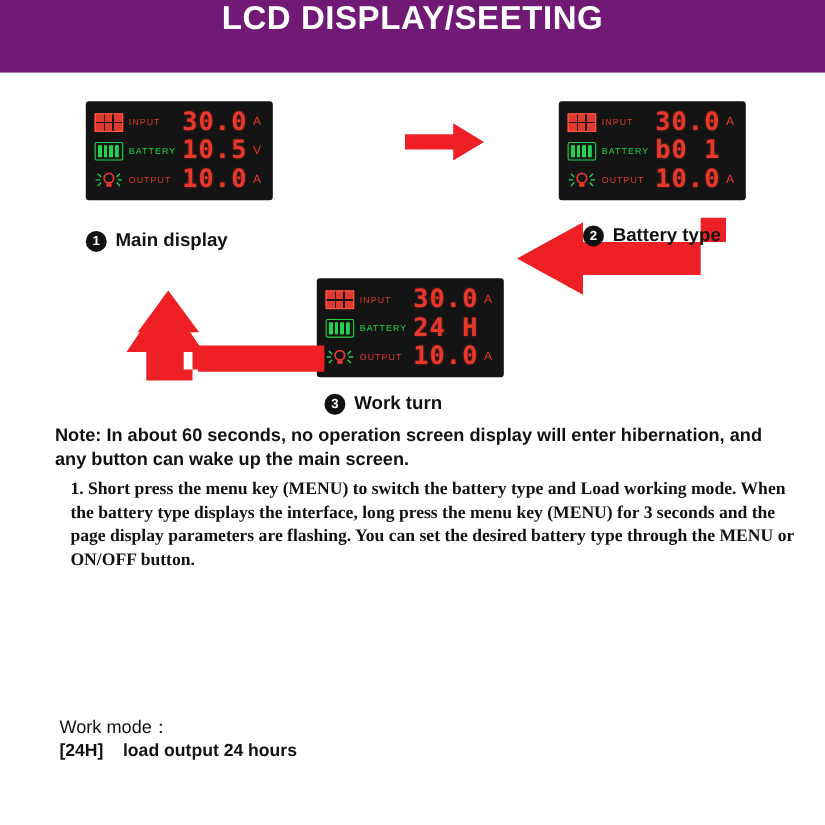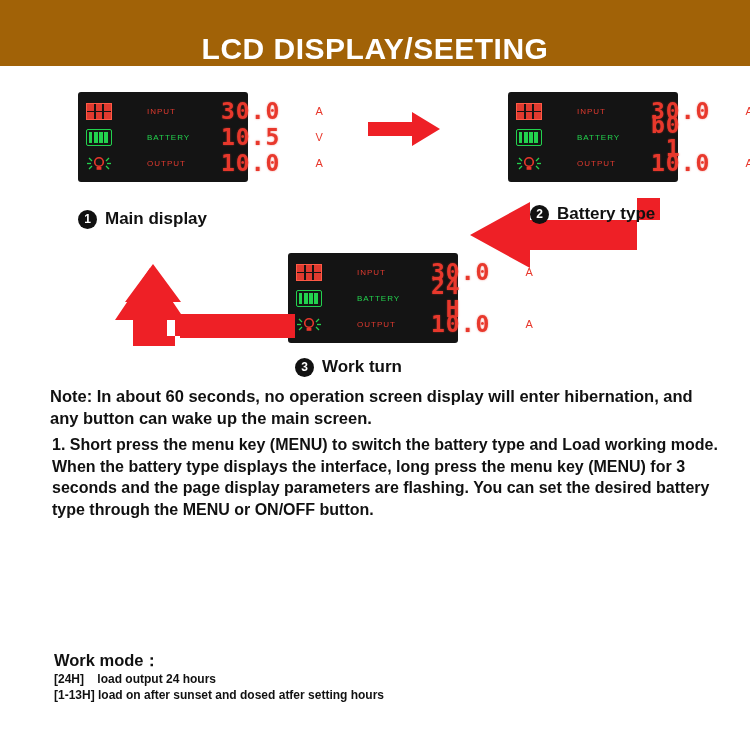--- a/index.html
+++ b/index.html
@@ -9,38 +9,38 @@
     font-family:"Liberation Sans", sans-serif;
     color:#111;
     overflow:hidden;
     position:relative;
   }
   .page{position:relative;width:750px;height:750px;}
 
   
   .header{
     position:absolute;left:0;top:0;width:750px;height:66px;
-    background:#a16207;
-    display:flex;align-items:flex-end;justify-content:center;
+    background:#701a75;
+    display:flex;align-items:flex-start;justify-content:center;
   }
   .header-title{
     color:#ffffff;font-size:30px;font-weight:bold;letter-spacing:.5px;
   }
 
   
   .lcd{
     position:absolute;
     background:#141414;
     border-radius:3px;
     box-sizing:border-box;
     padding:6px 8px 6px 8px;
     display:flex;flex-direction:column;justify-content:space-between;
   }
   .lcd-row{
-    display:flex;align-items:center;height:26px;gap:30px;
+    display:flex;align-items:center;height:26px;
   }
   .lcd-icon{
     width:26px;height:17px;margin-right:5px;flex:0 0 auto;
     position:relative;
   }
   
   .icon-solar{
     background:#e03a2f;
     border:1px solid #ff5a46;
     box-sizing:border-box;
@@ -113,30 +113,30 @@
 
   
   .note{
     position:absolute;left:50px;top:386px;width:660px;
     font-size:16.5px;font-weight:bold;line-height:1.32;color:#111;
   }
   .para{
     position:absolute;width:672px;
     font-size:16px;line-height:1.35;color:#111;font-weight:bold;
   }
-  #para1{left:52px;top:434px;}
+  #para1{left:64px;top:434px;font-family:Liberation Serif, serif;}
   #para2{left:50px;top:572px;}
 
   .wm-title{
     position:absolute;left:54px;top:650px;
-    font-size:16.5px;font-weight:bold;color:#111;
+    font-size:16.5px;font-weight:normal;color:#111;
   }
   .wm-list{
     position:absolute;left:54px;top:672px;width:660px;
-    font-size:12px;line-height:1.32;color:#111;font-weight:bold;
+    font-size:16px;line-height:1.32;color:#111;font-weight:bold;
   }
   .wm-item{white-space:pre;}
 </style>
 </head>
 <body>
 
 <div class="page">
 
   <div class="header">
     <div class="header-title">LCD DISPLAY/SEETING</div>
@@ -270,16 +270,15 @@
     <span class="bullet">3</span>
     <span>Work turn</span>
   </div>
 
   <div class="note">Note: In about 60 seconds, no operation screen display will enter hibernation, and any button can wake up the main screen.</div>
   <div class="para" id="para1">1. Short press the menu key (MENU) to switch the battery type and Load working mode. When the battery type displays the interface, long press the menu key (MENU) for 3 seconds and the page display parameters are flashing. You can set the desired battery type through the MENU or ON/OFF button.</div>
 
   <div class="wm-title">Work mode：</div>
   <div class="wm-list">
     <div class="wm-item">[24H]    load output 24 hours</div>
-    <div class="wm-item">[1-13H] load on after sunset and dosed atfer setting hours</div>
   </div>
 
 </div>
 
 </body></html>

